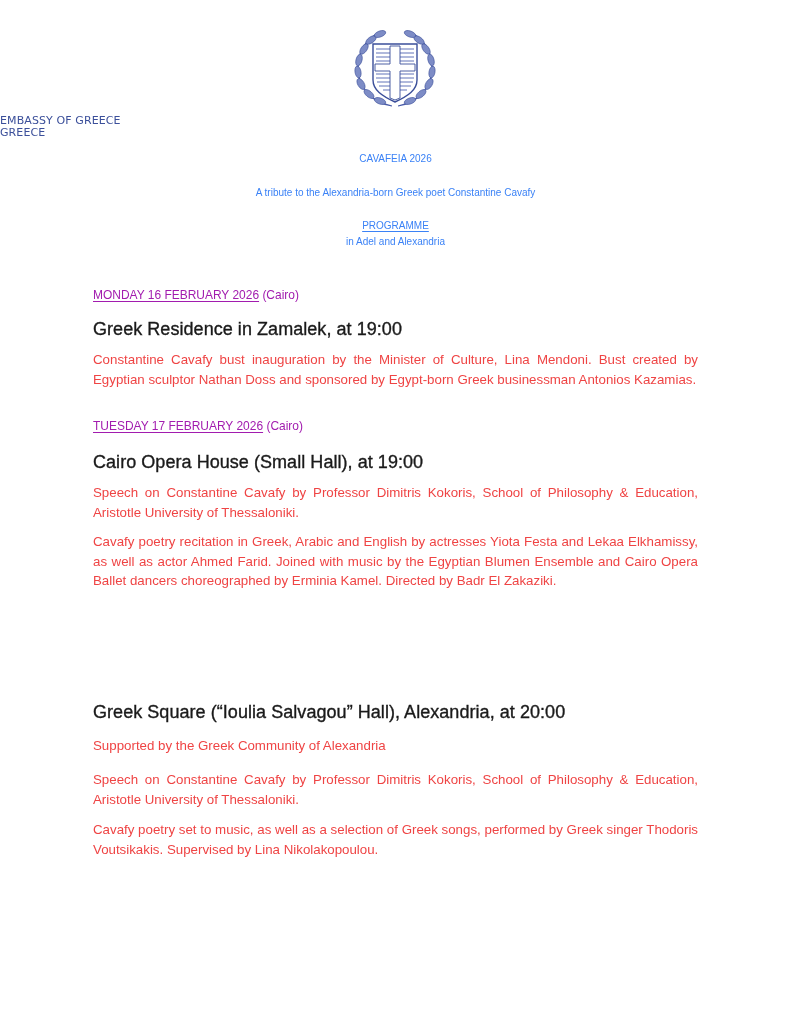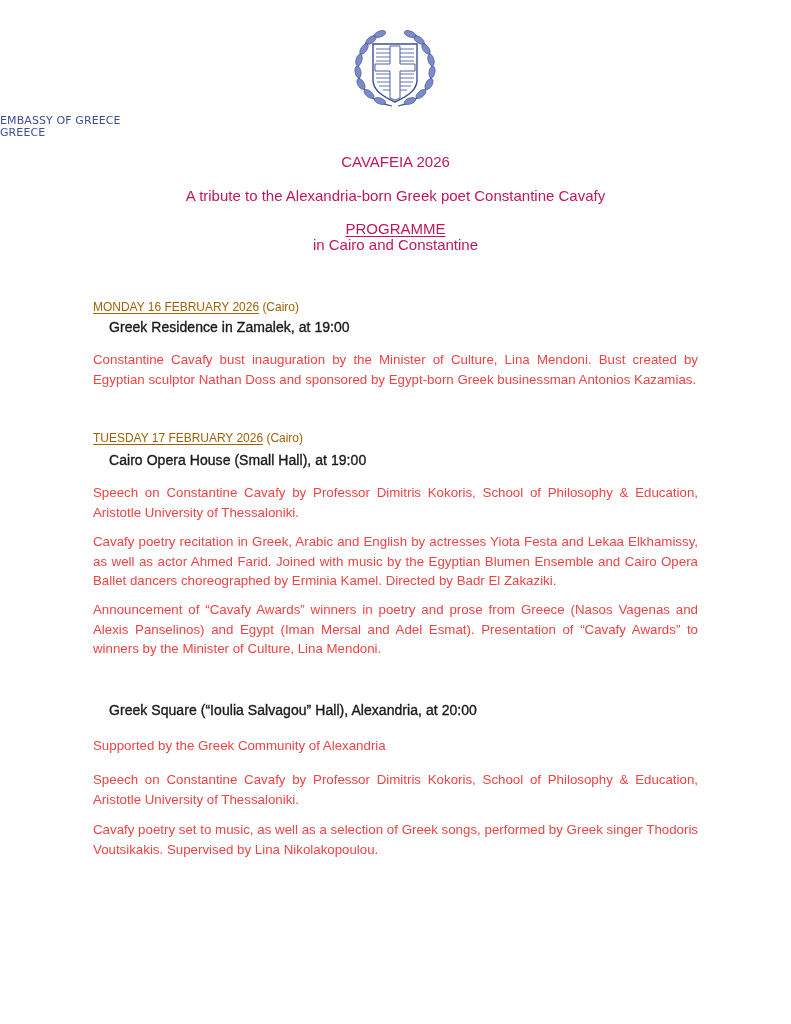--- a/index.html
+++ b/index.html
@@ -9,33 +9,33 @@
     }
     .page { position: absolute; left: 0; top: 0; width: 791px; height: 1024px; }
     .emblem { position: absolute; left: 352px; top: 28px; width: 86px; height: 82px; }
     .embassy {
       position: absolute; left: 0; width: 702px; text-align: left;
       font-family: "DejaVu Sans", sans-serif; font-size: 11px; color: #3b4f9a;
       letter-spacing: 0.1px;
     }
     .embassy.l1 { top: 114px; }
     .embassy.l2 { top: 126px; }
-    .center { position: absolute; left: 0; width: 791px; text-align: center; font-size: 15px; color: #be185d; }
+    .center { position: absolute; left: 0; width: 791px; text-align: center; font-size: 10px; color: #3b82f6; }
     .title { top: 153px; }
     .tribute { top: 187px; }
     .programme { top: 220px; text-decoration: underline; text-underline-offset: 2px; }
     .sub { top: 236px; }
     .body-text {
       position: absolute; left: 93px; width: 605px; font-size: 13.3px; line-height: 19.5px;
       text-align: justify; text-align-last: left; color: #ef4444;
       transform-origin: left top;
     }
-    .day { position: absolute; left: 93px; font-size: 13.3px; color: #a16207; white-space: nowrap; margin-top: 12px; }
+    .day { position: absolute; left: 93px; font-size: 13.3px; color: #a21caf; white-space: nowrap; }
     .day .d { text-decoration: underline; text-underline-offset: 2px; }
-    .venue { position: absolute; left: 109px; font-size: 14px; color: #1a1a1a; font-weight: bold; -webkit-text-stroke: 0; white-space: nowrap; letter-spacing: 0.05px; }
+    .venue { position: absolute; left: 93px; font-size: 18px; color: #1a1a1a; font-weight: bold; -webkit-text-stroke: 0; white-space: nowrap; letter-spacing: 0.05px; }
     .venue.semi { font-weight: normal; -webkit-text-stroke: 0.35px #1a1a1a; }
     .narrow { display: inline-block; transform: scaleX(0.9); transform-origin: left center; }
   </style>
 </head>
 <body>
 
 <div class="page">
 
   <svg class="emblem" viewBox="0 0 86 82">
     <g fill="none" stroke="#4a5ca8" stroke-width="1.2">
@@ -85,30 +85,29 @@
     </g>
     <path d="M38 18 H48 V36 H63 V43 H48 V70 L43 72 L38 70 V43 H23 V36 H38 Z" fill="#ffffff" stroke="#3b4f9a" stroke-width="0.9"></path>
   </svg>
 
   <div class="embassy l1">EMBASSY OF GREECE</div>
   <div class="embassy l2">GREECE</div>
 
   <div class="center title">CAVAFEIA 2026</div>
   <div class="center tribute">A tribute to the Alexandria-born Greek poet Constantine Cavafy</div>
   <div class="center programme">PROGRAMME</div>
-  <div class="center sub">in Cairo and Constantine</div>
+  <div class="center sub">in Adel and Alexandria</div>
 
   <div class="day" style="top:287px;"><span class="narrow"><span class="d">MONDAY 16 FEBRUARY 2026</span><span> (Cairo)</span></span></div>
   <div class="venue semi" style="top:319px;">Greek Residence in Zamalek, at 19:00</div>
   <div class="body-text" style="top:350px;">Constantine Cavafy bust inauguration by the Minister of Culture, Lina Mendoni. Bust created by Egyptian sculptor Nathan Doss and sponsored by Egypt-born Greek businessman Antonios Kazamias.</div>
 
   <div class="day" style="top:418px;"><span class="narrow"><span class="d">TUESDAY 17 FEBRUARY 2026</span><span> (Cairo)</span></span></div>
   <div class="venue semi" style="top:452px;">Cairo Opera House (Small Hall), at 19:00</div>
   <div class="body-text" style="top:483px;">Speech on Constantine Cavafy by Professor Dimitris Kokoris, School of Philosophy &amp; Education, Aristotle University of Thessaloniki.</div>
   <div class="body-text" style="top:532px;">Cavafy poetry recitation in Greek, Arabic and English by actresses Yiota Festa and Lekaa Elkhamissy, as well as actor Ahmed Farid. Joined with music by the Egyptian Blumen Ensemble and Cairo Opera Ballet dancers choreographed by Erminia Kamel. Directed by Badr El Zakaziki.</div>
-  <div class="body-text" style="top:600px;">Announcement of “Cavafy Awards” winners in poetry and prose from Greece (Nasos Vagenas and Alexis Panselinos) and Egypt (Iman Mersal and Adel Esmat). Presentation of “Cavafy Awards” to winners by the Minister of Culture, Lina Mendoni.</div>
 
   <div class="venue semi" style="top:702px;">Greek Square (“Ioulia  Salvagou”  Hall), Alexandria,  at 20:00</div>
   <div class="body-text" style="top:736px;">Supported by the Greek Community of Alexandria</div>
   <div class="body-text" style="top:770px;">Speech on Constantine Cavafy by Professor Dimitris Kokoris, School of Philosophy &amp; Education, Aristotle University of Thessaloniki.</div>
   <div class="body-text" style="top:820px;">Cavafy poetry set to music, as well as a selection of Greek songs, performed by Greek singer Thodoris Voutsikakis. Supervised by Lina Nikolakopoulou.</div>
 
 </div>
 
 </body></html>

